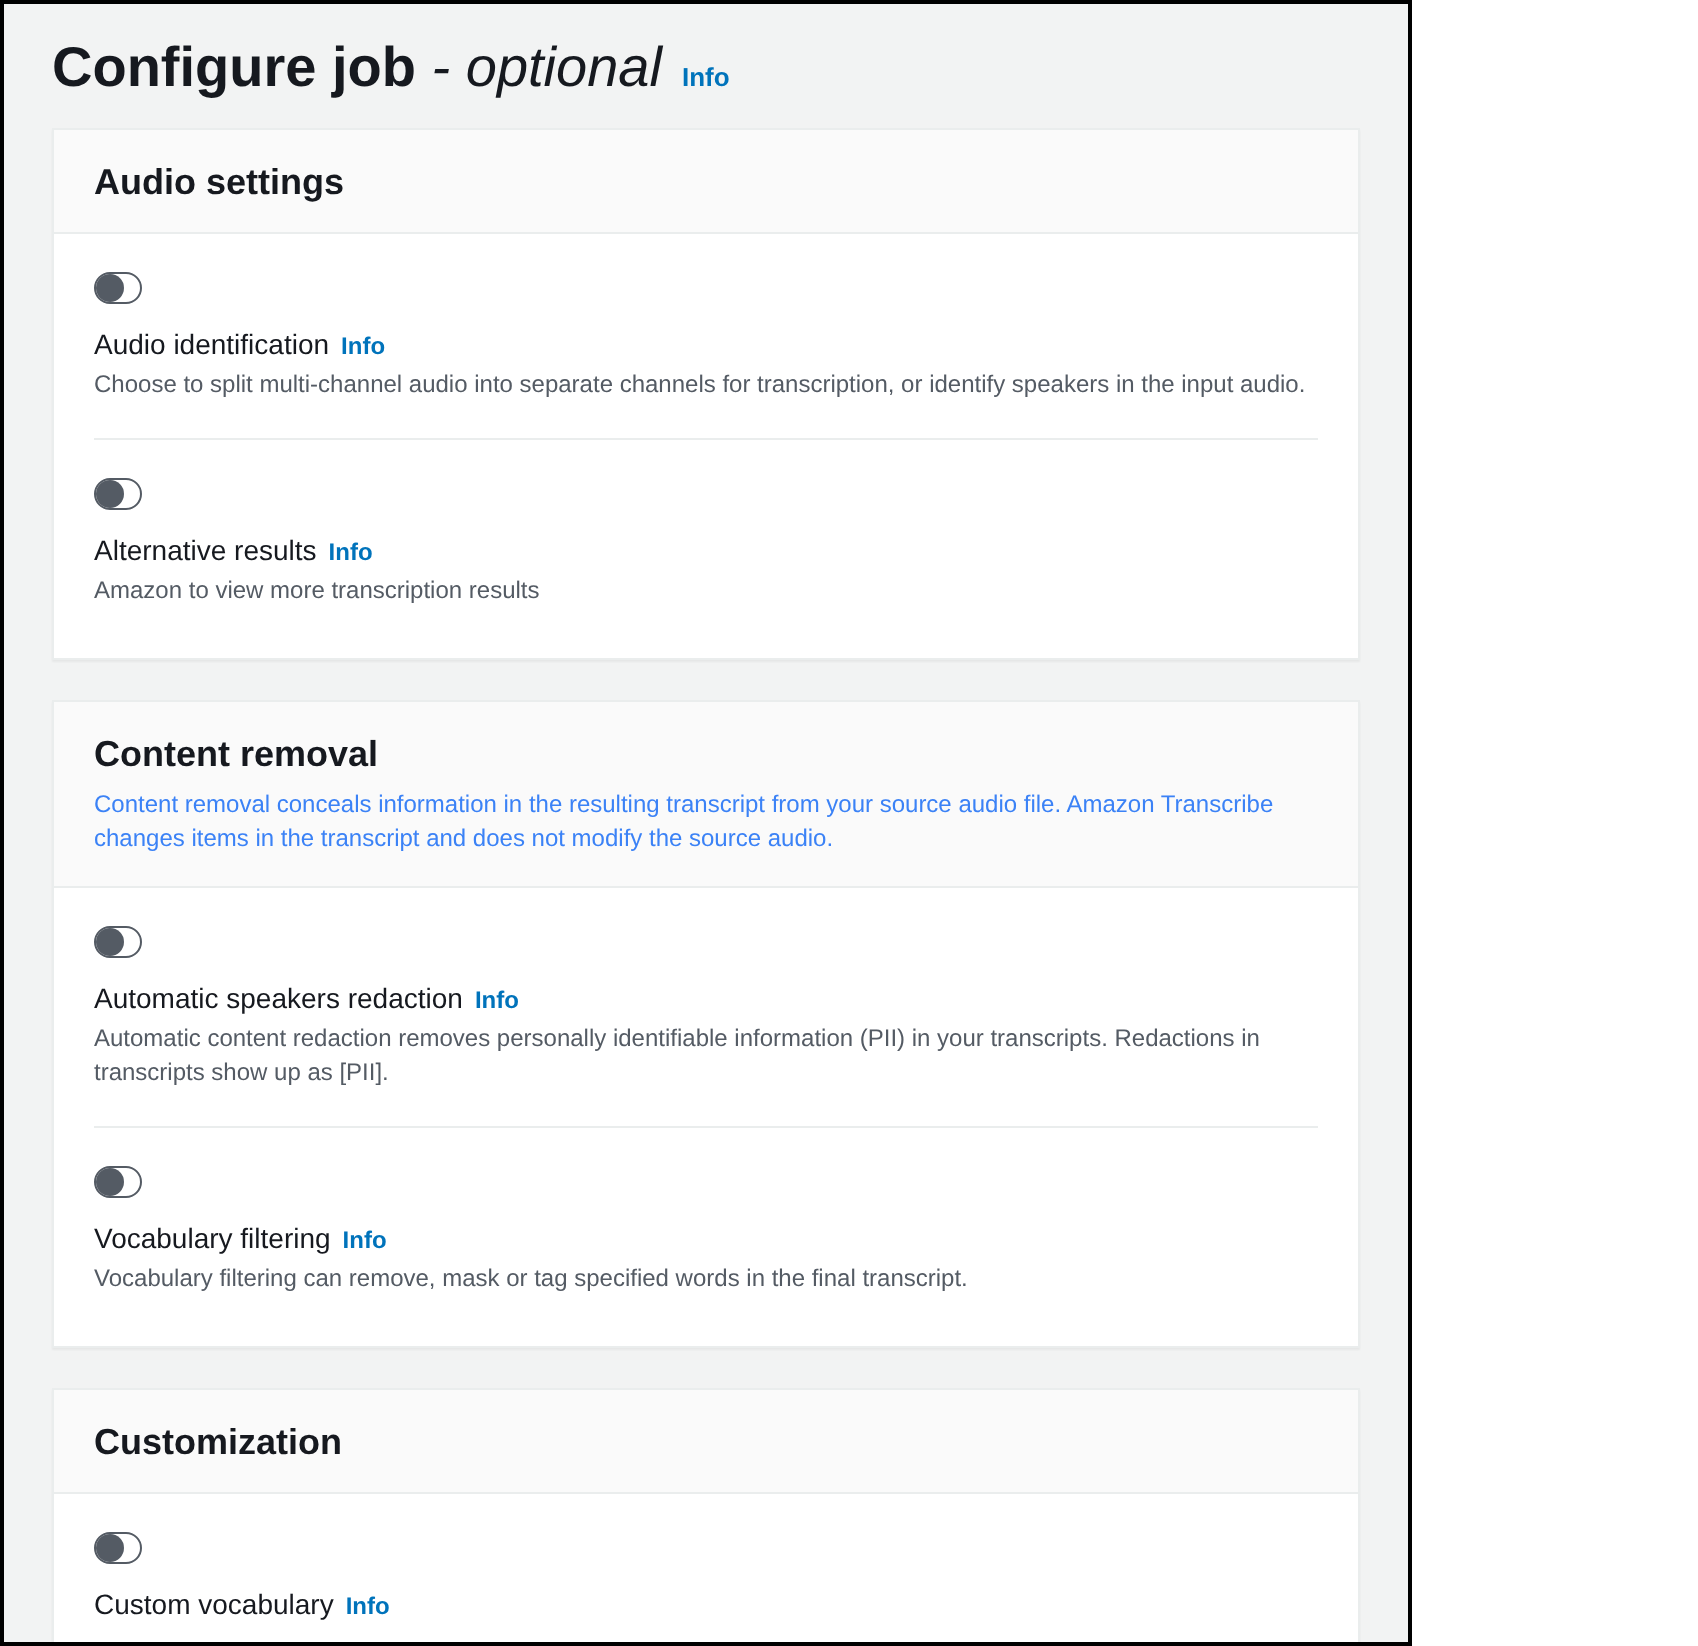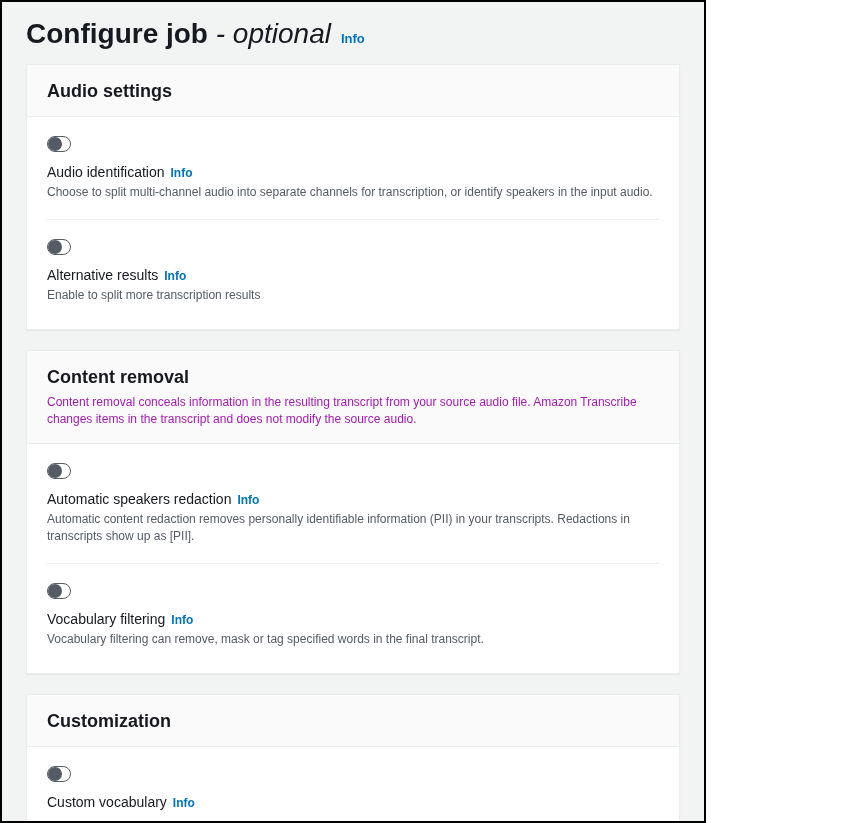--- a/index.html
+++ b/index.html
@@ -62,21 +62,21 @@
     border-bottom: 1px solid #eaeded;
     background: #fafafa;
   }
   .panel-title {
     font-size: 18px;
     font-weight: 700;
     color: #16191f;
   }
   .panel-desc {
     font-size: 12px;
-    color: #a21caf;
+    color: #3b82f6;
     margin-top: 6px;
     line-height: 1.45;
   }
   .panel-body {
     padding: 0 20px;
   }
   .setting {
     display: flex;
     align-items: flex-start;
     gap: 12px;
@@ -192,21 +192,21 @@
       <div class="setting">
         <div class="toggle">
           <div class="toggle-track"></div>
           <div class="toggle-thumb"></div>
         </div>
         <div class="setting-body">
           <div class="setting-label-row">
             <span class="setting-label">Alternative results</span>
             <span class="info-link-sm">Info</span>
           </div>
-          <div class="setting-desc">Enable to split more transcription results</div>
+          <div class="setting-desc">Amazon to view more transcription results</div>
         </div>
       </div>
 
     </div>
   </div>
 
   <div class="panel">
     <div class="panel-header">
       <div class="panel-title">Content removal</div>
       <div class="panel-desc">Content removal conceals information in the resulting transcript from your source audio file. Amazon Transcribe changes items in the transcript and does not modify the source audio.</div>

